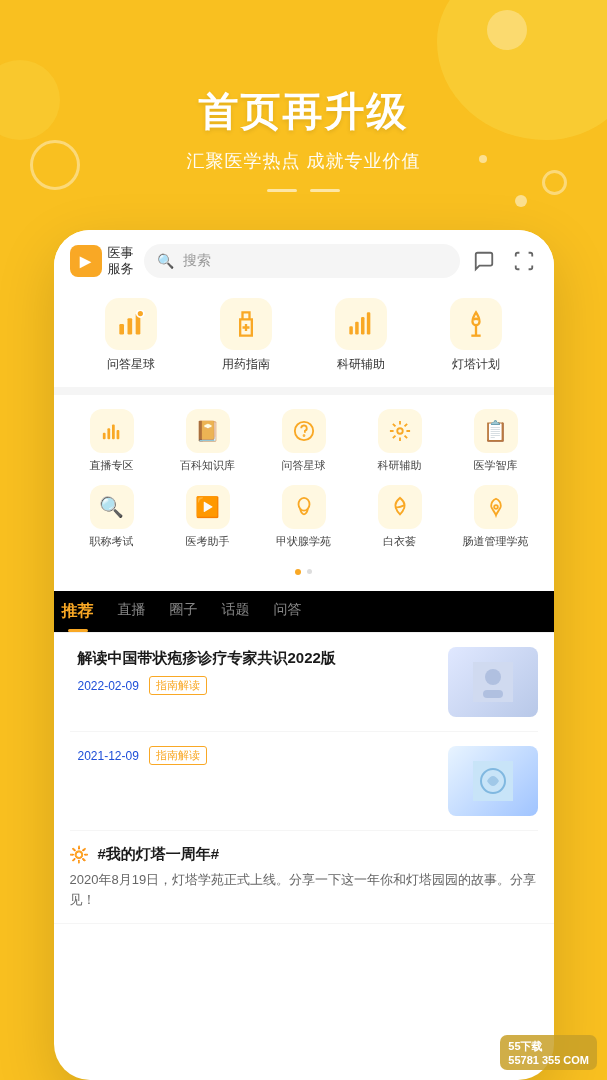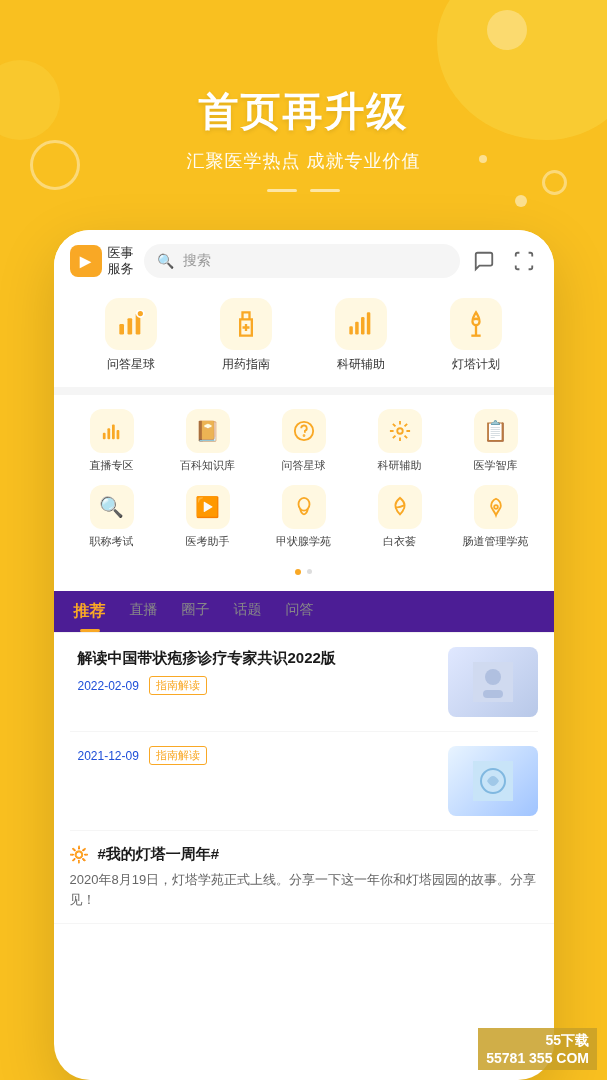--- a/index.html
+++ b/index.html
@@ -228,22 +228,22 @@
     }
     .grid-label {
       font-size: 11px;
       color: #444;
       text-align: center;
     }
 
     
     .tabs-bar {
       display: flex;
-      padding: 10px 20px 0;
-      background: #4c1d95;
+      padding: 10px 8px 0;
+      background: #000000;
       border-bottom: 1px solid #F0F0F0;
       gap: 24px;
     }
     .tab {
       font-size: 14px;
       color: #888;
       padding-bottom: 10px;
       cursor: pointer;
       position: relative;
     }
@@ -356,28 +356,28 @@
       line-height: 1.5;
     }
 
     
     .watermark {
       position: absolute;
       bottom: 10px;
       right: 10px;
       background: rgba(200,160,40,0.85);
       color: white;
-      font-size: 14px;
+      font-size: 11px;
       padding: 4px 8px;
-      border-radius: 0;
+      border-radius: 7px;
       font-weight: 600;
       z-index: 100;
       display: flex;
       flex-direction: column;
-      align-items: flex-end;
+      align-items: flex-start;
     }
 
     
     .bottom-dots {
       display: flex;
       justify-content: center;
       gap: 6px;
       padding: 8px 0 6px;
       background: #fff;
     }

